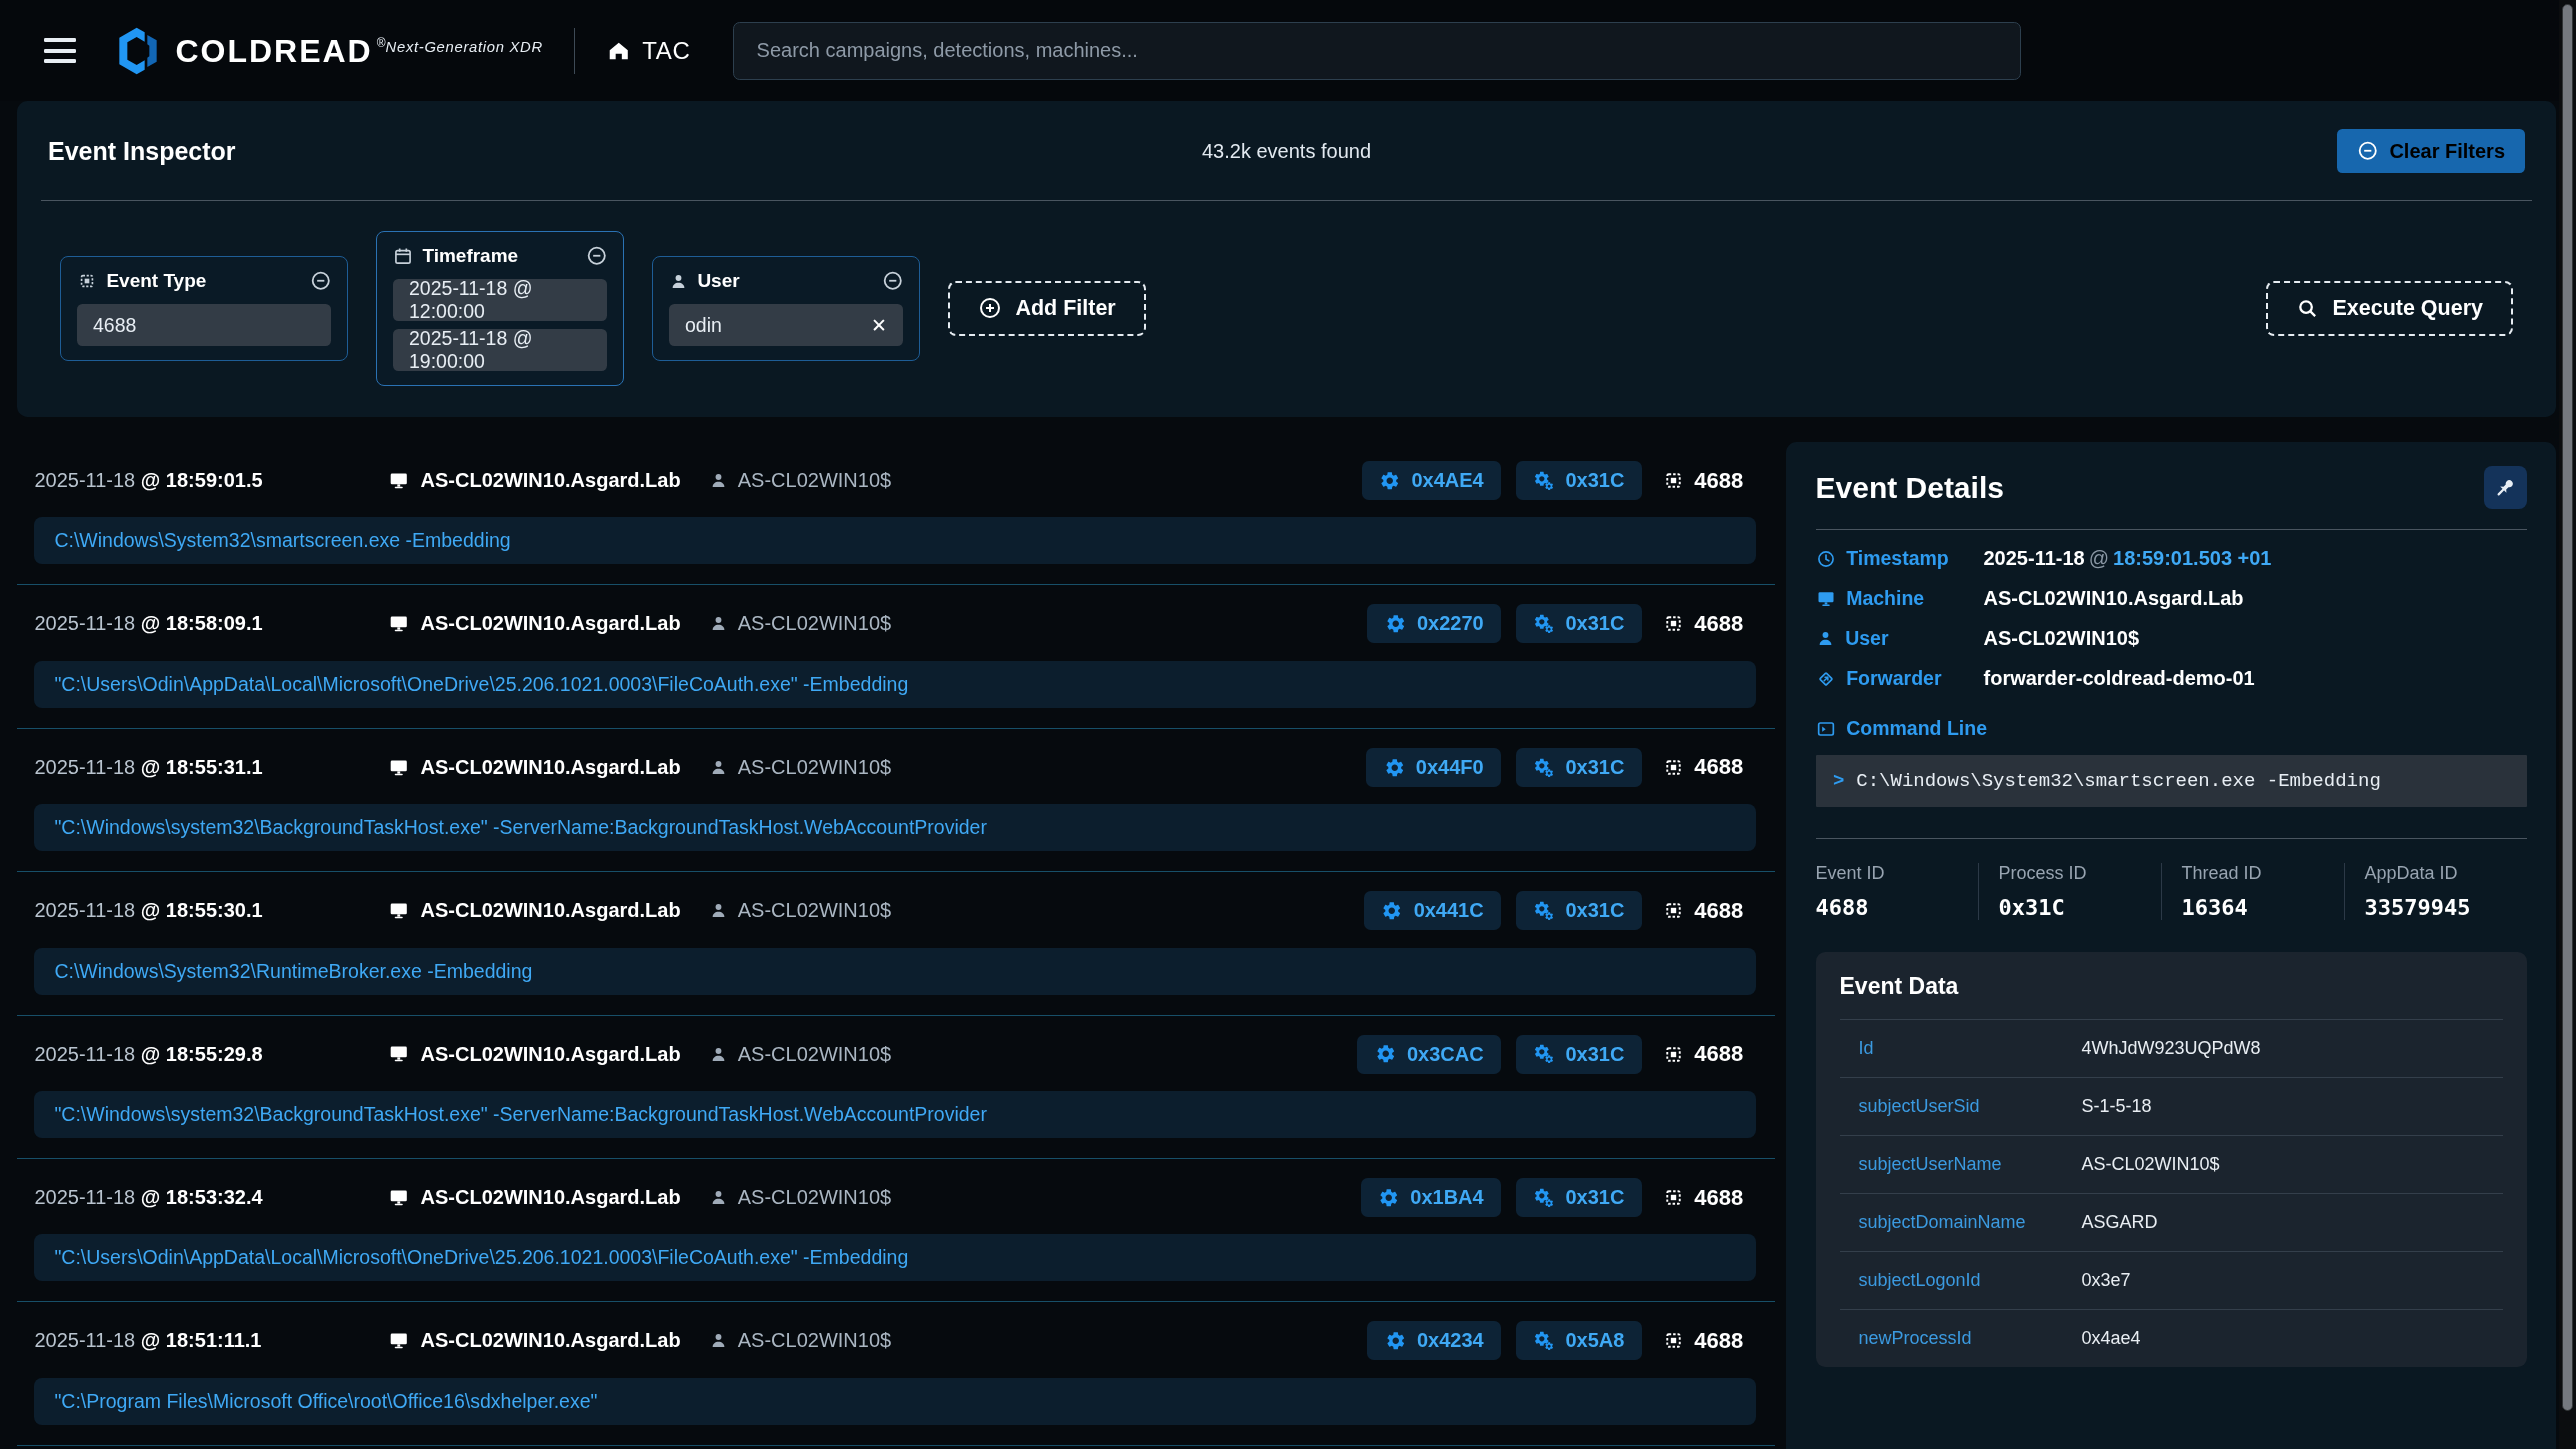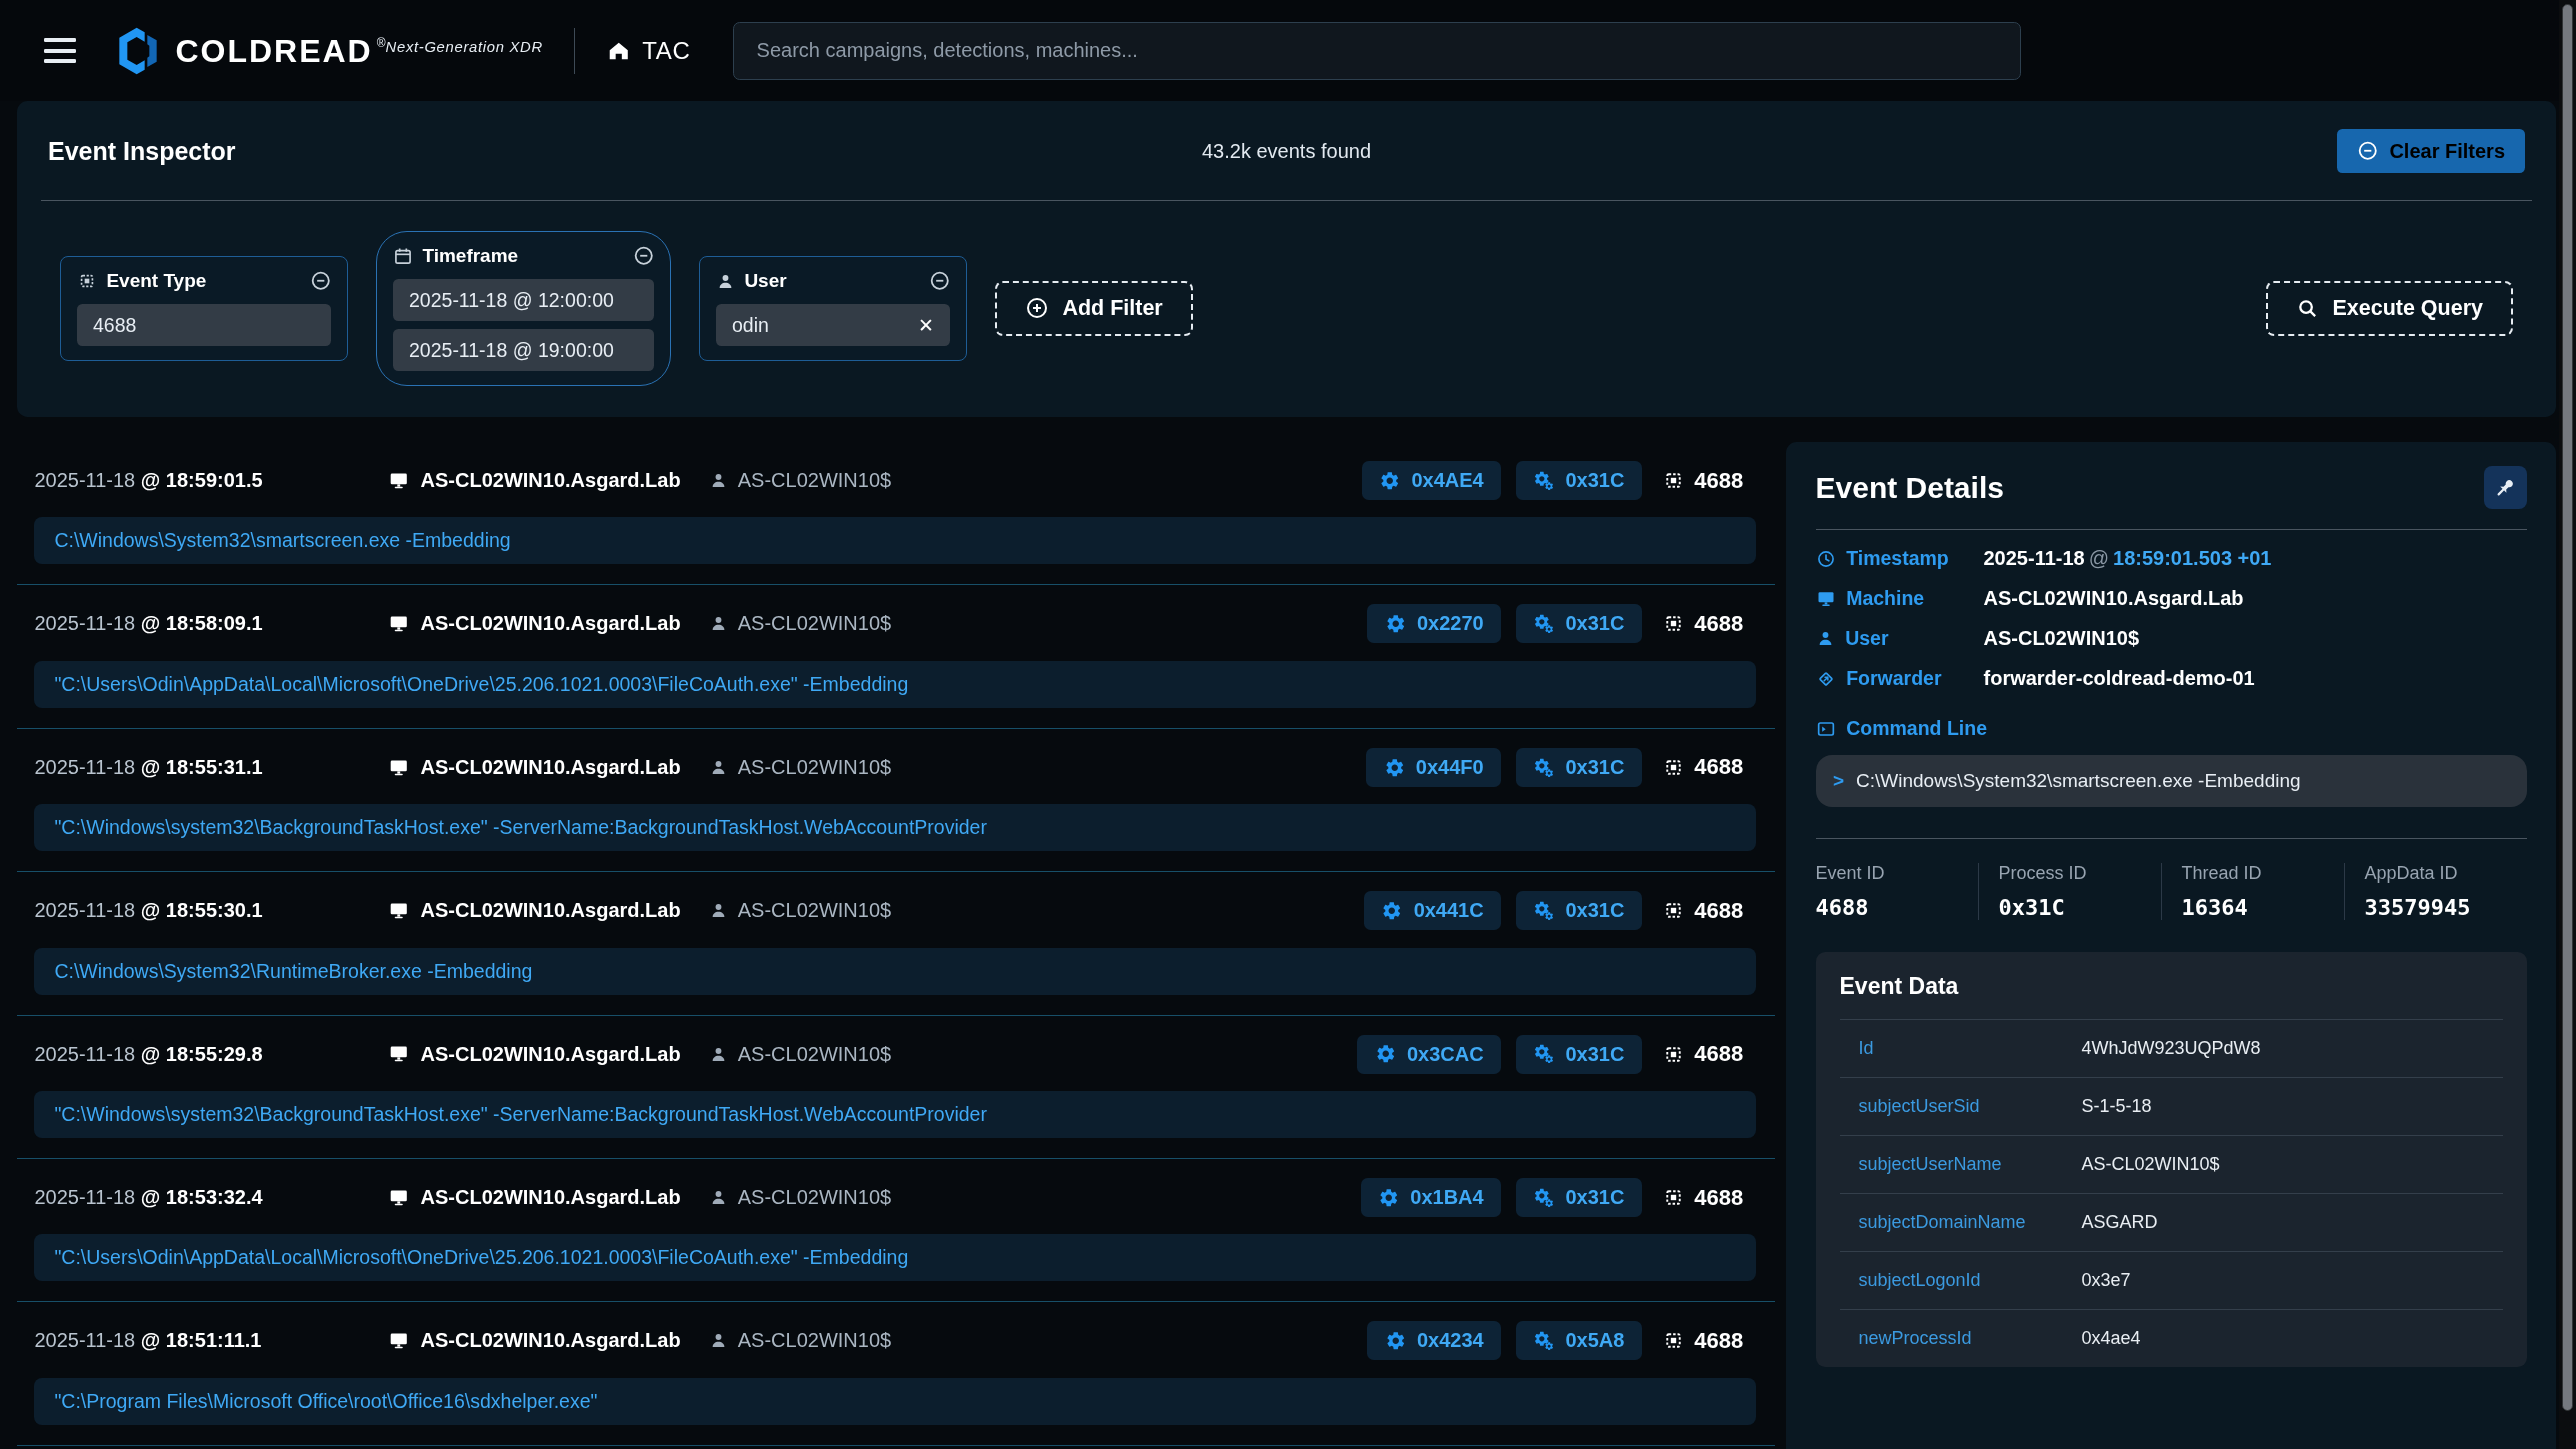--- a/index.html
+++ b/index.html
@@ -40,21 +40,21 @@
   .clear-filters-btn { display:flex; align-items:center; gap:10.7px; background:#1767ae; color:#000000;
     height:44px; padding:0 20px; border-radius:5.4px; font-size:20px; font-weight:700; cursor:pointer; border:none; }
   .head-divider { height:1.3px; background:#4a5560; margin:27px 24px 0 24px; }
 
   .filters-row { display:flex; align-items:center; gap:28px; padding:29.5px 43px 0 43px; }
   .chip { border:1.3px solid #1e5d96; border-radius:8px; padding:13.4px 16px; background:rgba(13,33,51,0.25); }
   .chip-head { display:flex; align-items:center; gap:9.4px; margin-bottom:12px; }
   .chip-label { font-size:19px; font-weight:700; color:#fff; }
   .chip-remove { margin-left:auto; color:#c7d1da; cursor:pointer; }
   .chip-et { width:288px; }
-  .chip-tf { width:295px; border-color:#2a72b4;border-radius:31px; }
+  .chip-tf { width:248px; border-color:#2a72b4; }
   .chip-user { width:268px; }
   .chip-input { background:#333c46; border-radius:5.4px; height:42px; display:flex; align-items:center;
     padding:0 16px; font-size:19.5px; color:#e8eef4; }
   .chip-tf .chip-input { margin-bottom:8px; }
   .chip-tf .chip-input:last-child { margin-bottom:0; }
   .chip-clear-x { margin-left:auto; font-size:19px; color:#ffffff; cursor:pointer; }
   .dashed-btn { border:2px dashed #e6ecf2; border-radius:8px; height:55px; padding:0 28px;
     display:flex; align-items:center; gap:13.4px; font-size:21.5px; font-weight:700; color:#fff;
     background:transparent; cursor:pointer; }
   .execute-btn { margin-left:auto; }
@@ -84,22 +84,22 @@
   .details-title { font-size:30px; font-weight:800; color:#ffffff; }
   .pin-btn { margin-left:auto; width:43px; height:43px; background:#14335a; border-radius:8px;
     display:flex; align-items:center; justify-content:center; color:#e8eef4; cursor:pointer; border:none; }
   .details-divider { height:1.3px; background:#4a5560; margin-top:20px; }
   .field { display:flex; align-items:center; margin-top:17px; }
   .field-label { display:flex; align-items:center; gap:10.7px; width:168px; color:#2e9bf0; font-size:19.5px; font-weight:700; flex:0 0 auto; }
   .field-value { font-size:20px; font-weight:700; color:#ffffff; }
   .fv-at { color:#8a97a4; font-weight:400; padding:0 4px; }
   .fv-time { color:#3fa9f5; font-weight:600; }
   .cmd-field { margin-top:27px; }
-  .cmd-box { margin-top:14.8px; background:#2a323b; border-radius:16px; padding:14.8px 17.4px;
-    font-family:Liberation Sans, sans-serif; font-size:19px; color:#e8eef4; }
+  .cmd-box { margin-top:14.8px; background:#2a323b; border-radius:1px; padding:14.8px 17.4px;
+    font-family:Liberation Mono, monospace; font-size:19px; color:#e8eef4; }
   .cmd-prompt { color:#2e9bf0; font-weight:700; margin-right:12px; }
   .stats-divider { height:1.3px; background:#4a5560; margin-top:31px; }
   .stats { display:flex; margin-top:24px; }
   .stat { flex:1; padding-left:20px; border-left:1.3px solid #2c3947; }
   .stat:first-child { padding-left:0; border-left:none; }
   .stat-label { color:#98a4b1; font-size:18px; }
   .stat-value { margin-top:10.7px; font-size:22px; font-weight:700; color:#ffffff; font-family:"DejaVu Sans Mono",monospace; }
 
   .event-data-card { margin-top:32px; background:#1b242e; border-radius:9.4px; padding:21.5px 24px 0 24px; }
   .edc-title { font-size:23px; font-weight:800; color:#ffffff; }

